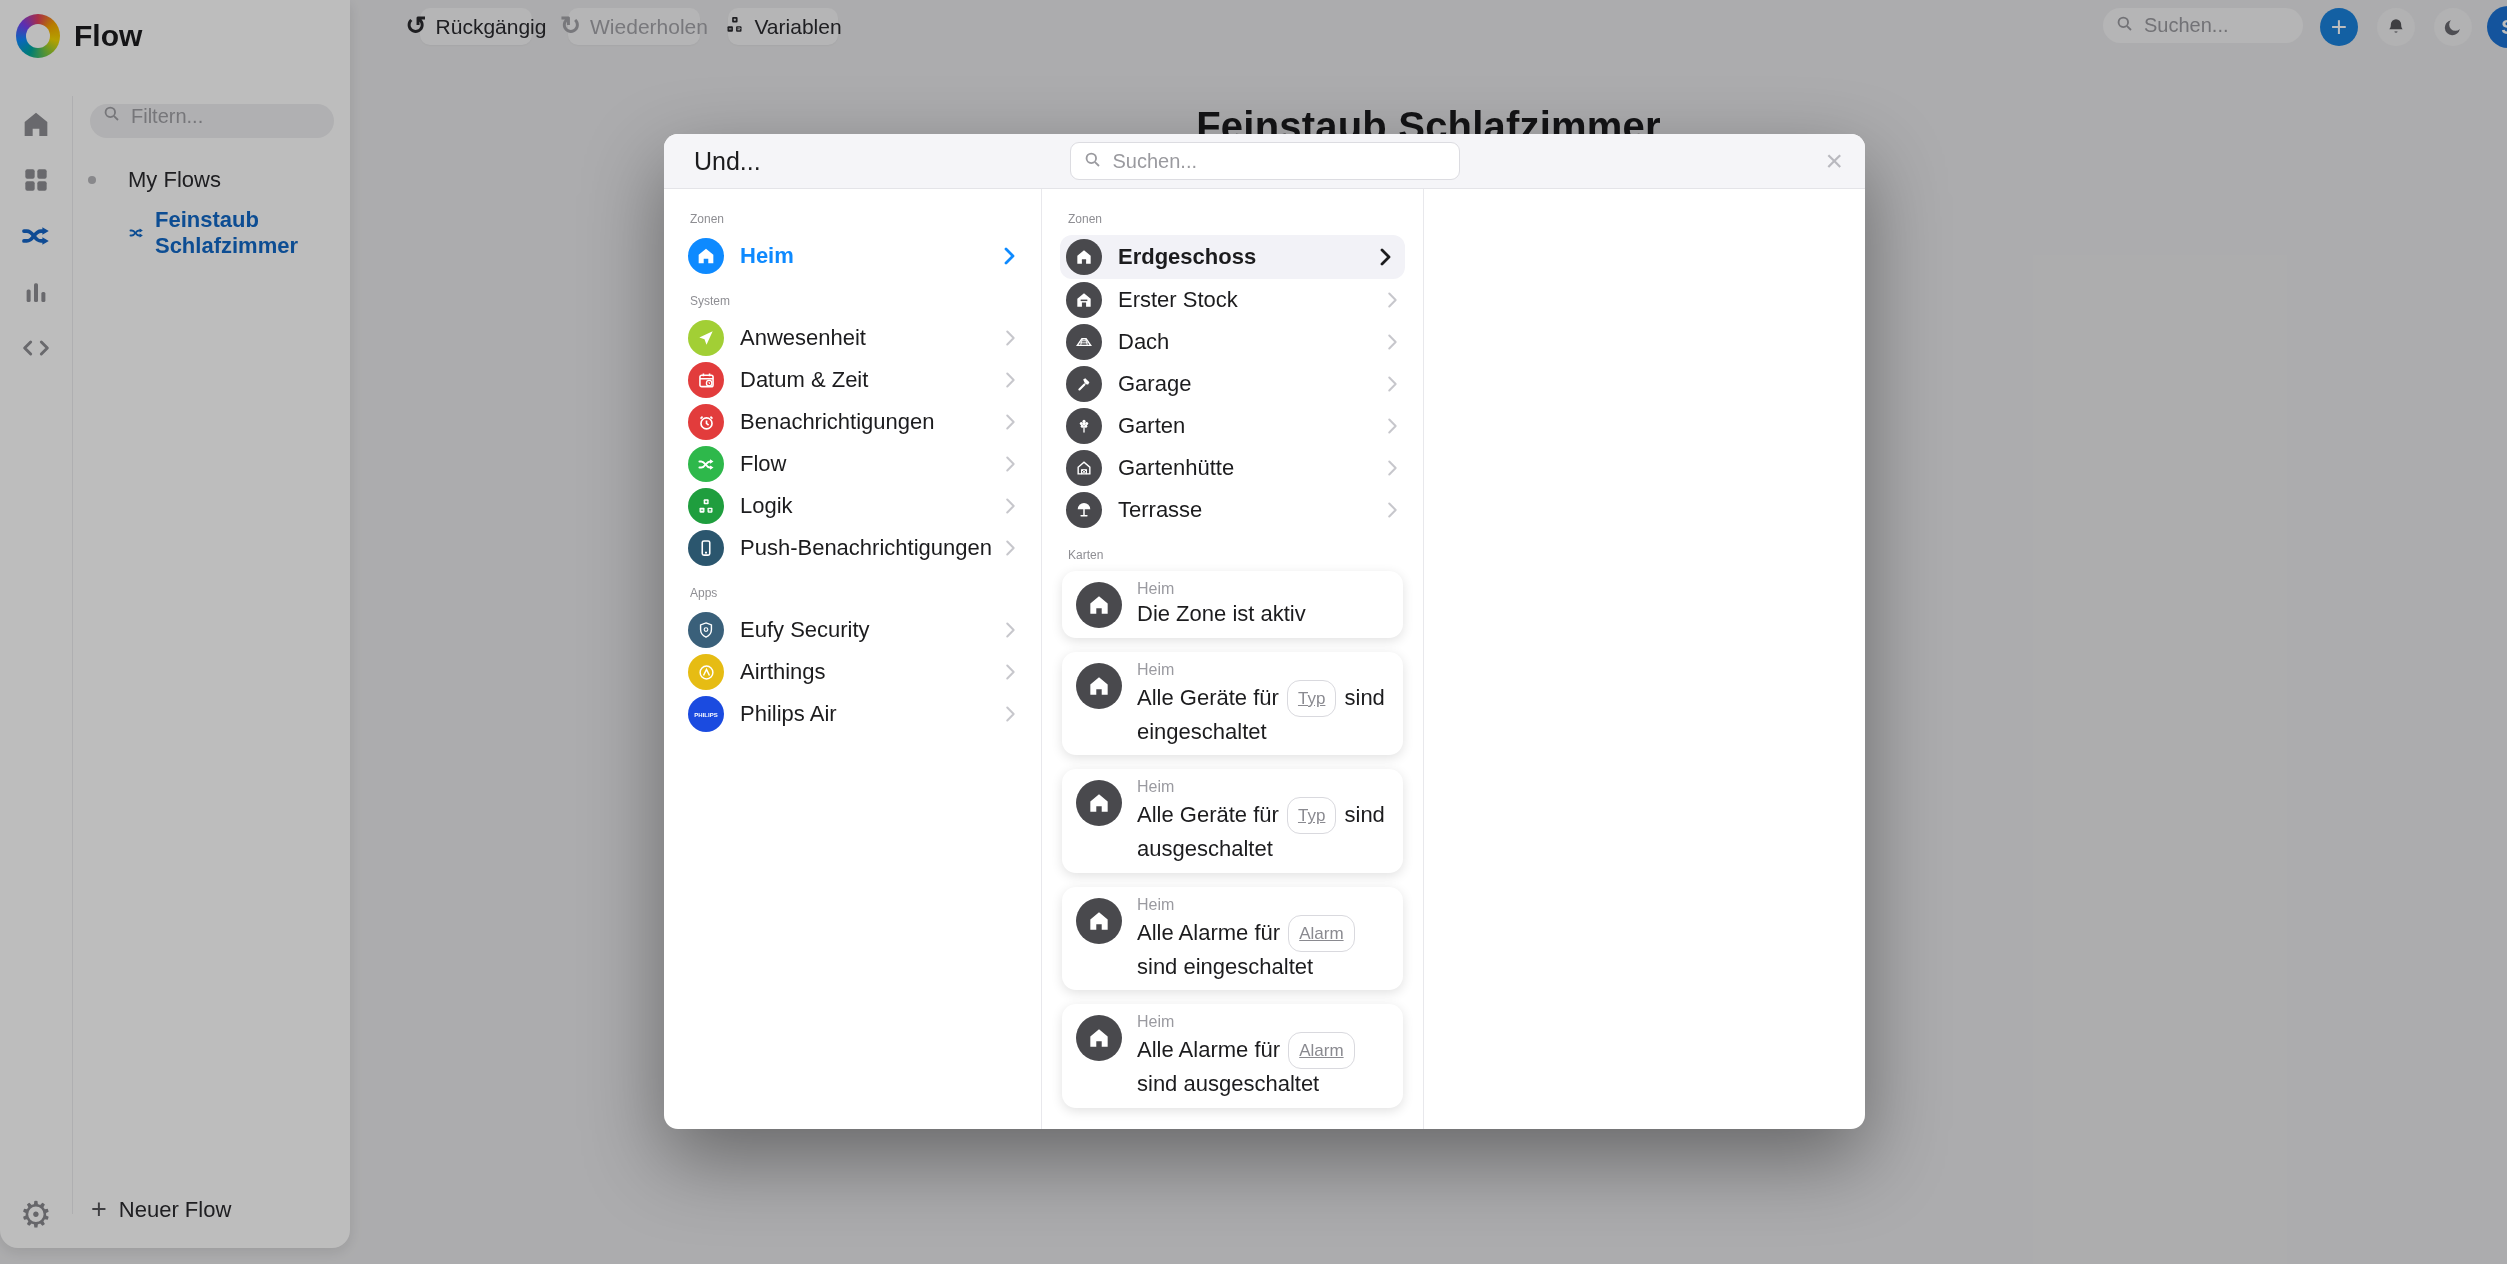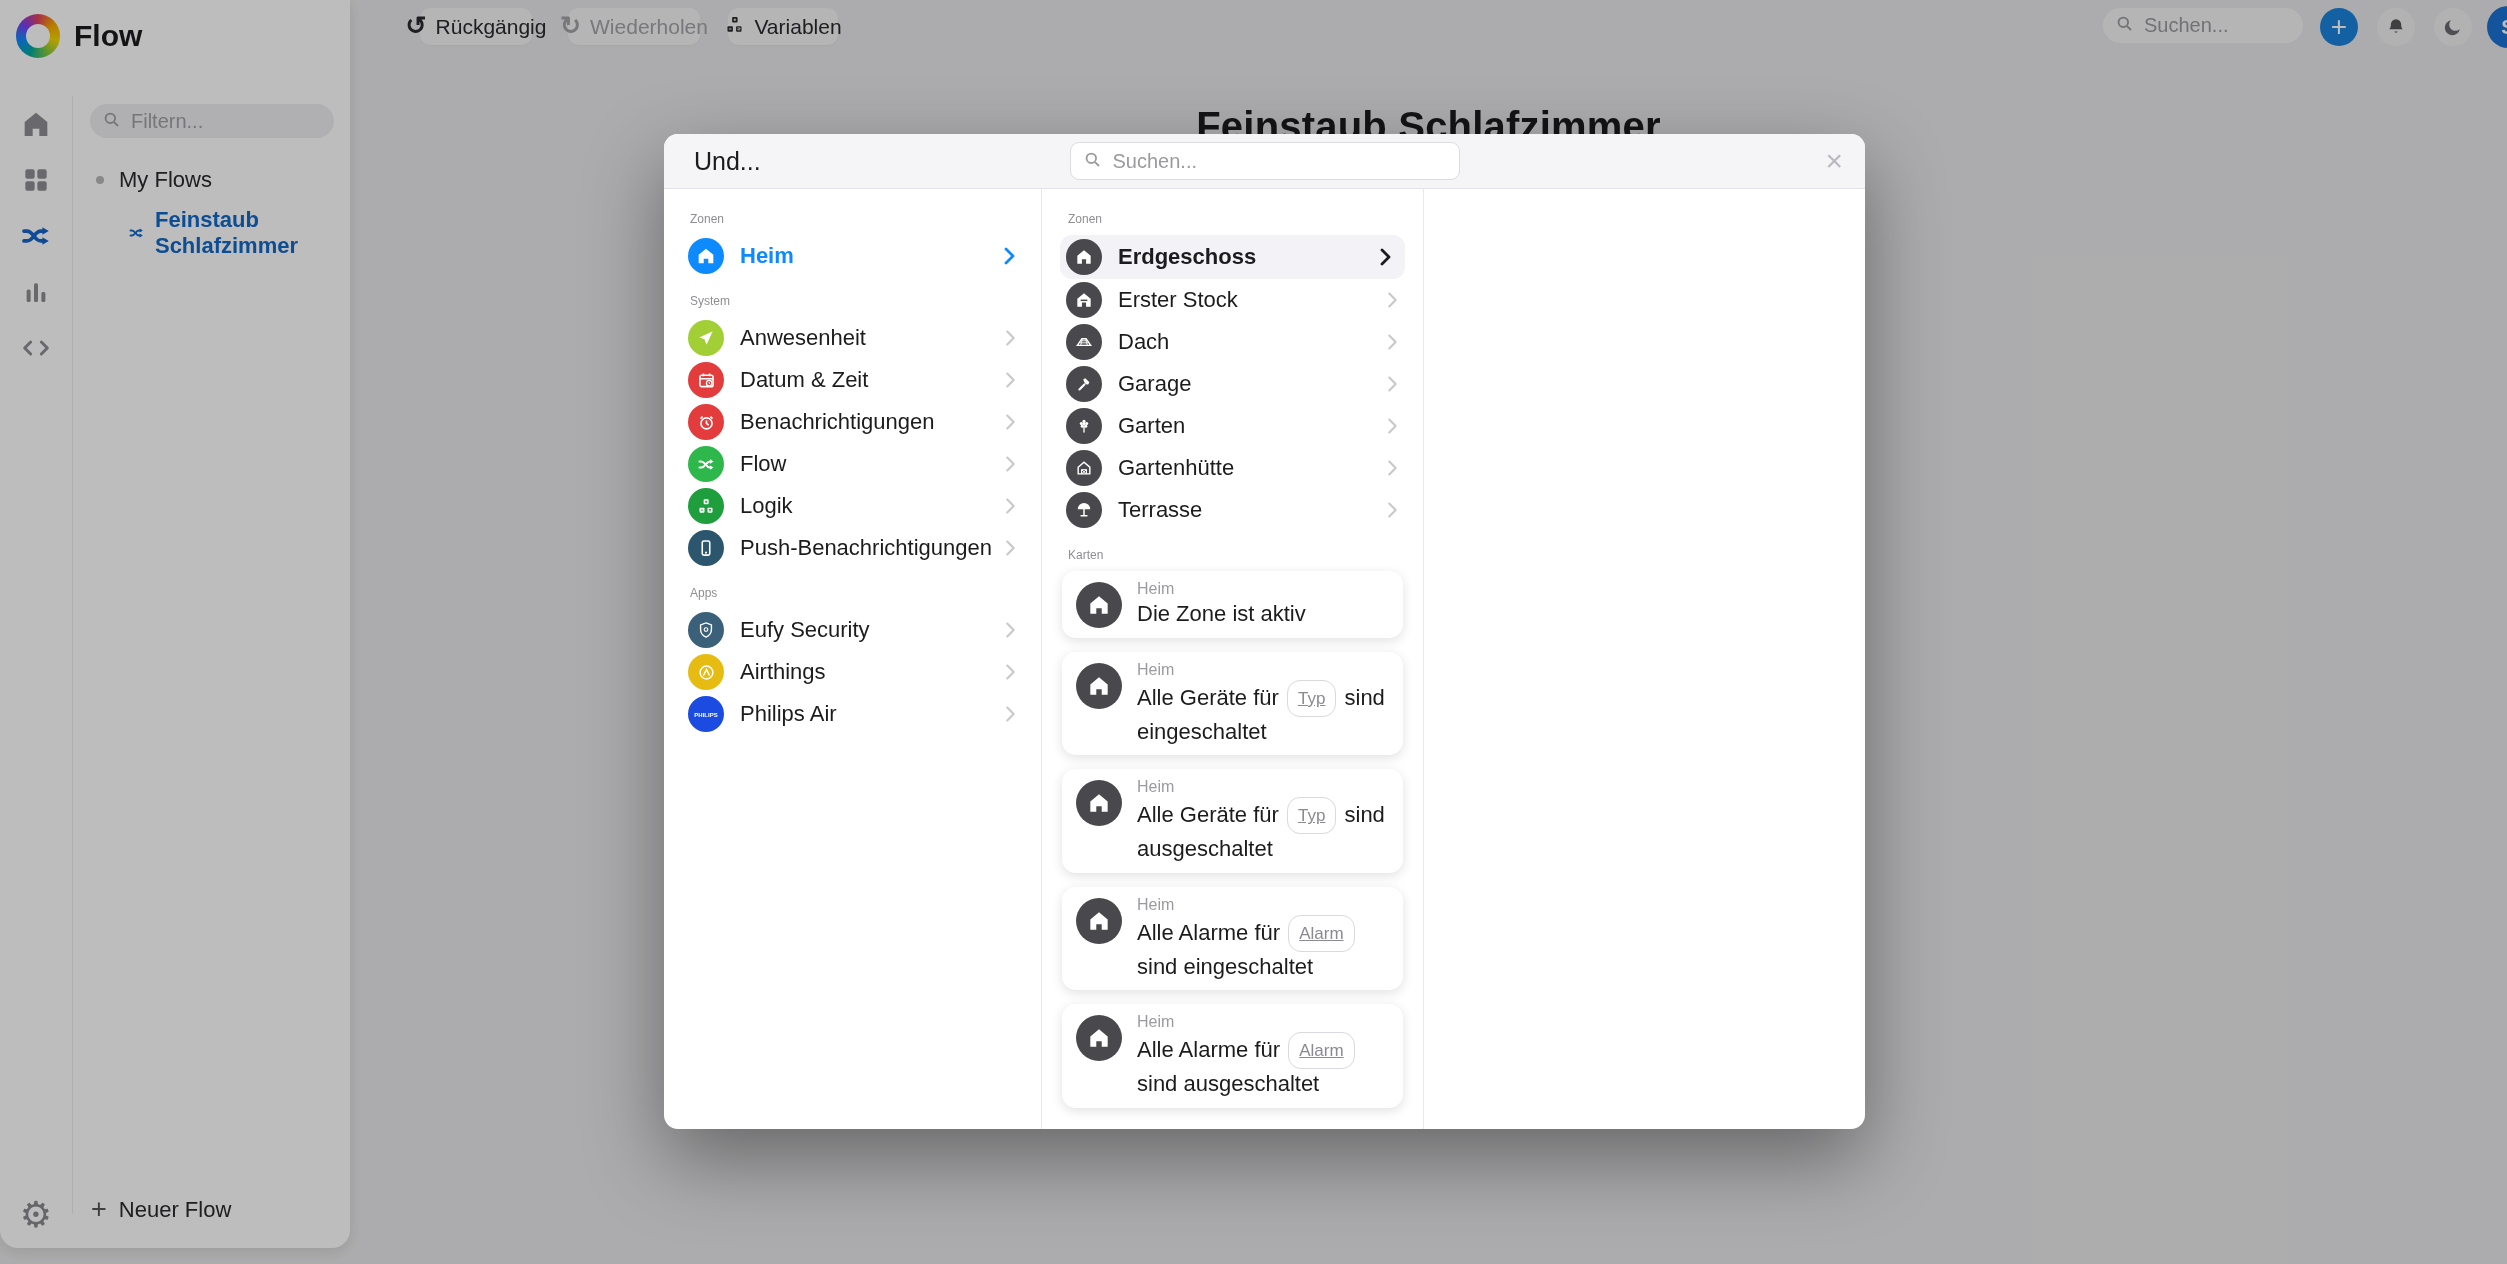--- a/index.html
+++ b/index.html
@@ -19,25 +19,25 @@
     background:conic-gradient(#e4405f,#f7a600,#f5d800,#7ac943,#00a99d,#0e8aff,#7b3ff2,#e4405f);}
   .homey-logo::after{content:"";position:absolute;inset:10px;background:#fff;border-radius:50%;}
   .app-title{font-size:30px;font-weight:bold;color:#1c1c1e;}
   .rail-divider{position:absolute;left:72px;top:96px;bottom:34px;width:1px;background:#ededef;}
   .rail{position:absolute;left:0;top:96px;width:72px;}
   .rail-btn{width:72px;height:56px;display:flex;align-items:center;justify-content:center;color:#8e8e93;}
   .rail-btn.active{color:#1566c8;}
   .rail-gear{position:absolute;left:0;top:1190px;width:72px;height:50px;display:flex;
     align-items:center;justify-content:center;color:#8a8a8f;font-size:36px;}
   .filter-wrap{position:absolute;left:90px;top:104px;width:244px;height:34px;background:#eeeef0;
-    border-radius:17px;display:flex;align-items:center;padding:0 12px;box-sizing:border-box;gap:8px;color:#a0a0a5;}
+    border-radius:17px;display:flex;align-items:flex-start;padding:0 12px;box-sizing:border-box;gap:8px;color:#a0a0a5;}
   .filter-wrap input{border:none;outline:none;background:transparent;font-size:20px;width:170px;
     font-family:"Liberation Sans",sans-serif;color:#3a3a3e;}
   .filter-wrap input::placeholder{color:#a0a0a5;}
-  .myflows-row{position:absolute;left:96px;top:167px;display:flex;align-items:center;gap:15px;}
+  .myflows-row{position:absolute;left:88px;top:167px;display:flex;align-items:center;gap:32px;}
   .bullet{width:8px;height:8px;border-radius:50%;background:#b8b8bc;}
   .myflows-label{font-size:22px;color:#2a2a2e;}
   .flow-item{position:absolute;left:128px;top:207px;display:flex;align-items:center;gap:10px;
     color:#1269c7;font-weight:600;font-size:22px;}
   .newflow{position:absolute;left:91px;top:1196px;display:flex;align-items:center;gap:12px;
     font-size:22px;color:#2a2a2e;}
   .newflow .plus{font-size:27px;color:#55555a;font-weight:400;line-height:1;}
 
   
   .tb-btn{position:absolute;top:8px;height:37px;border-radius:10px;background:#f4f4f6;

